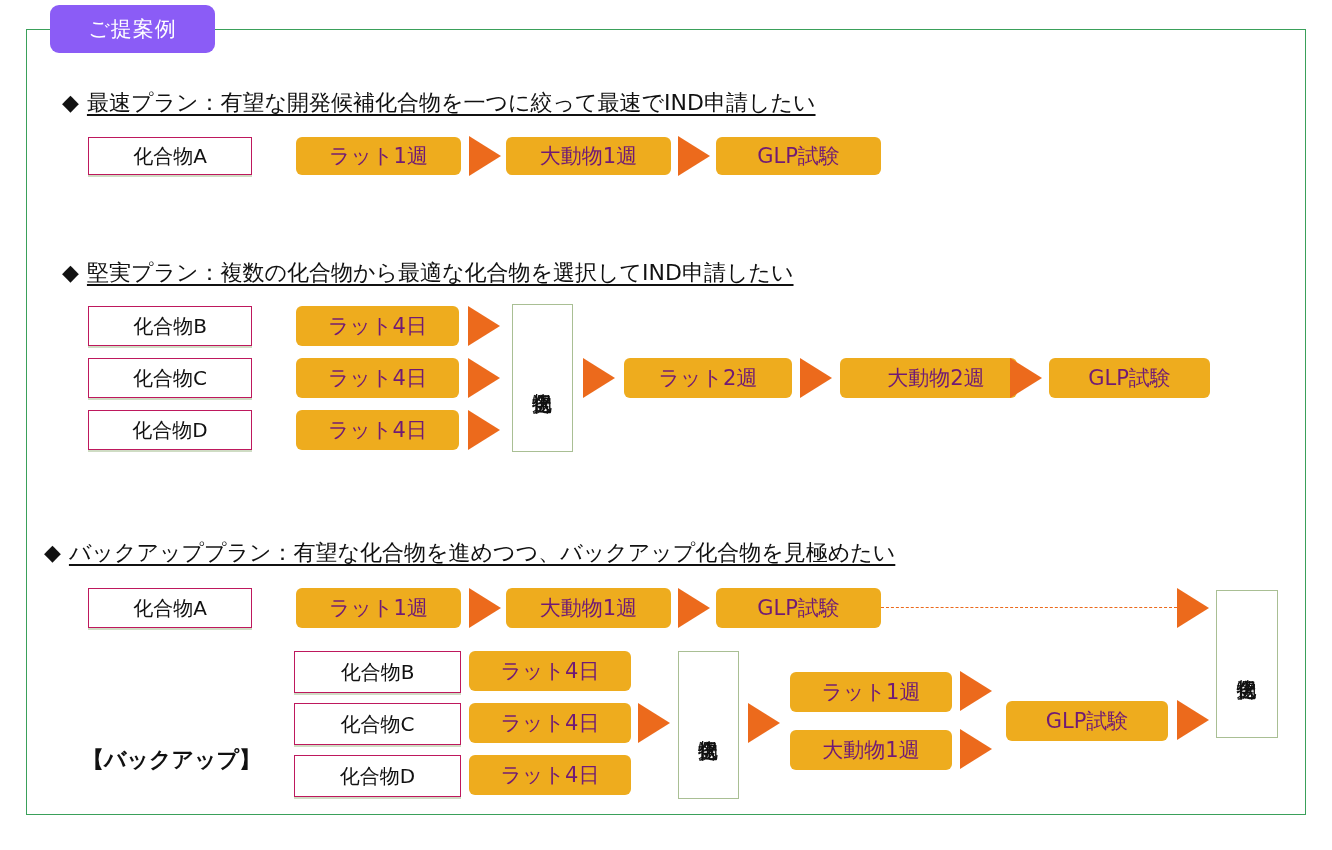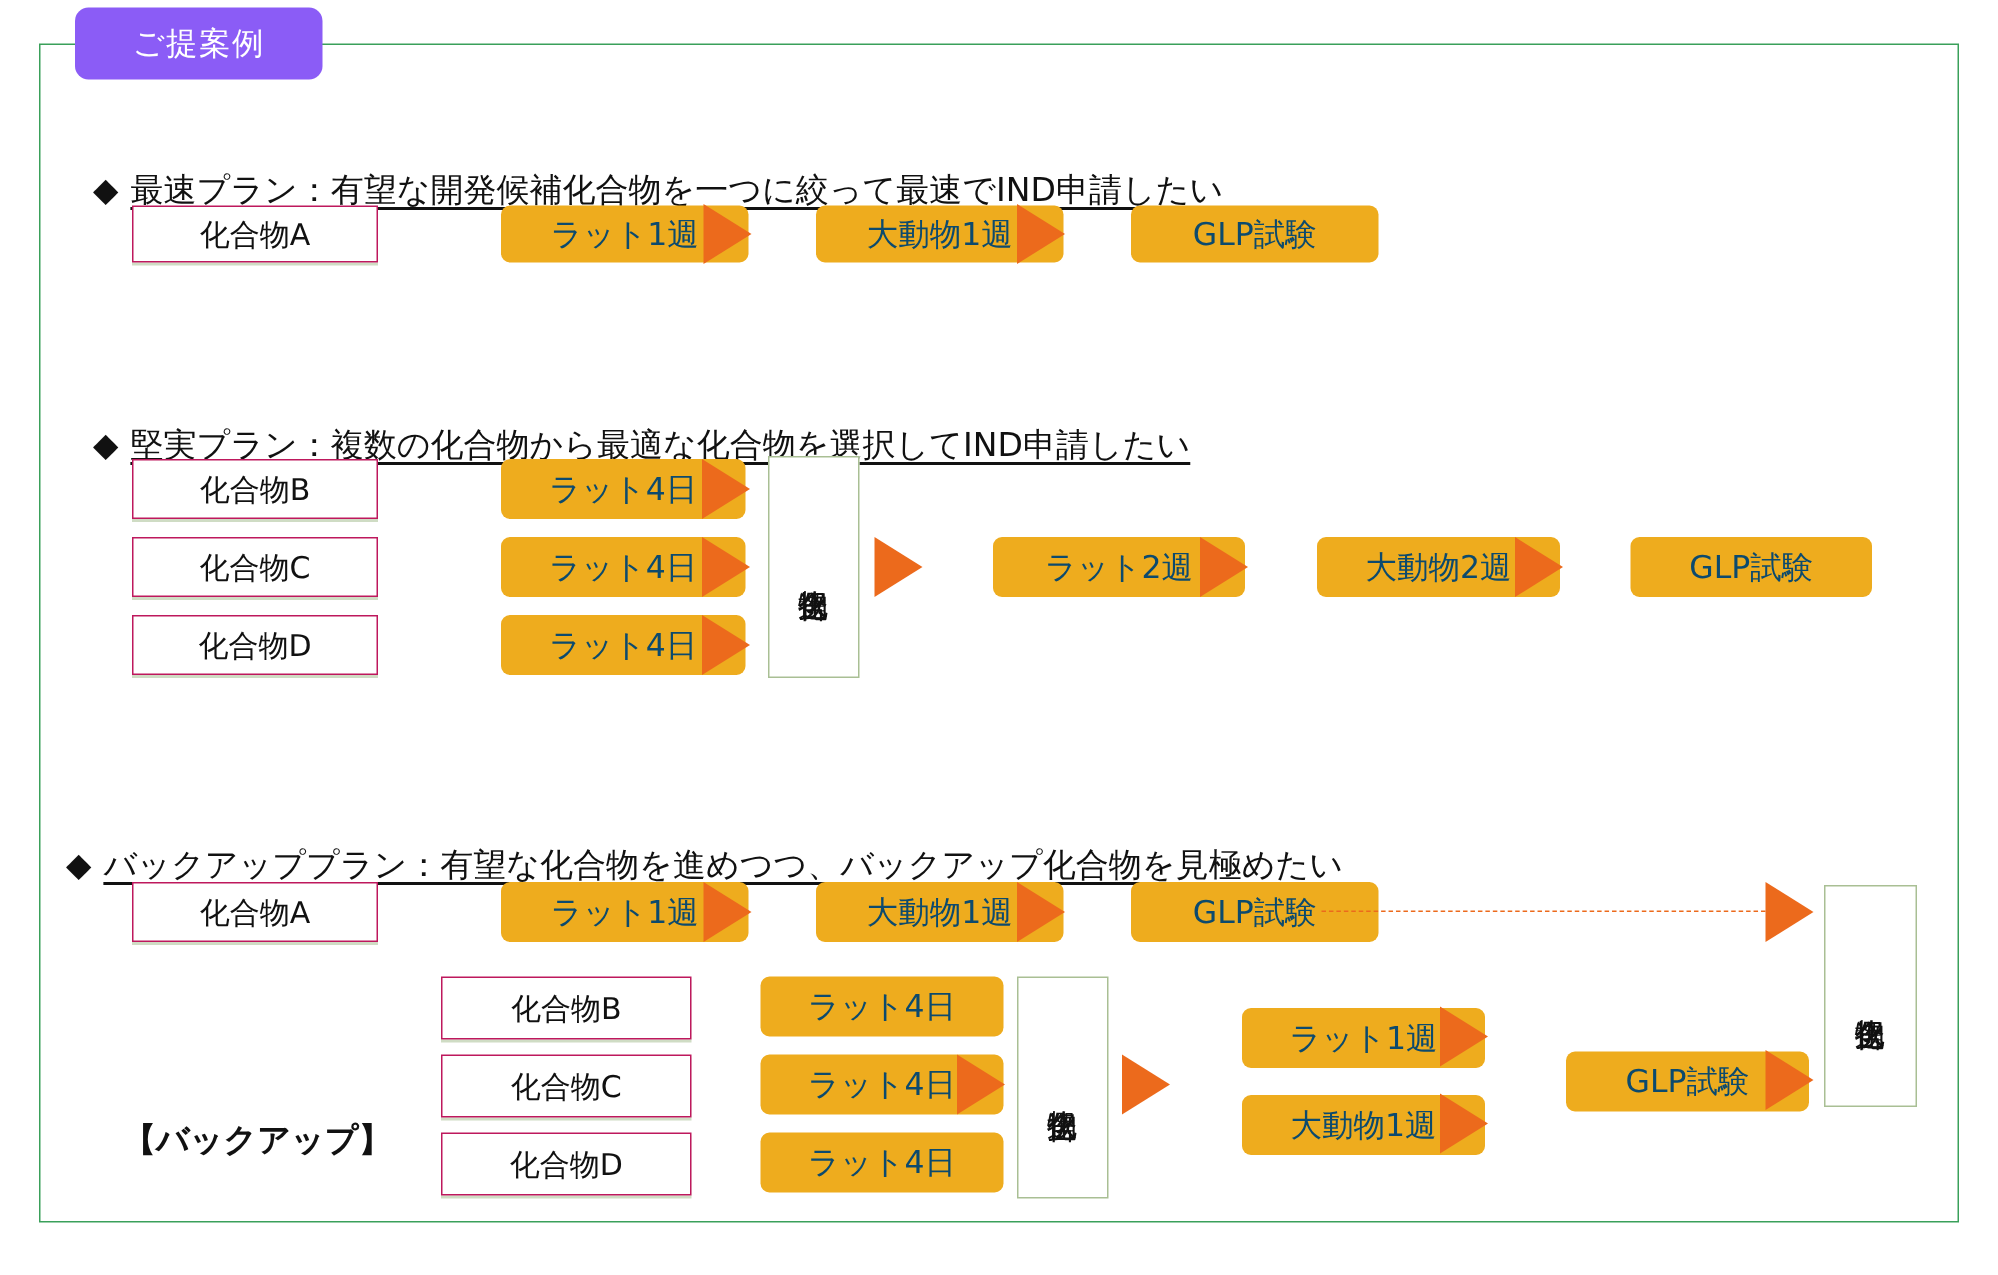--- a/index.html
+++ b/index.html
@@ -3,28 +3,28 @@
 <meta charset="utf-8">
 <style>
   html, body { margin:0; padding:0; background:#ffffff; }
   body { width:1332px; height:850px; position:relative; overflow:hidden;
          font-family:"DejaVu Sans", "Liberation Sans", sans-serif; color:#1a1a1a; }
   .frame { position:absolute; left:26px; top:29px; width:1280px; height:786px;
            border:1px solid #3aa05a; box-sizing:border-box; }
   .badge { position:absolute; left:50px; top:5px; width:165px; height:48px;
            background:#8b5cf6; border-radius:9px; color:#fff; font-size:21px;
            display:flex; align-items:center; justify-content:center; letter-spacing:1px; }
-  .heading { position:absolute; font-size:22px; color:#111; white-space:nowrap;margin-top:24px; }
+  .heading { position:absolute; font-size:22px; color:#111; white-space:nowrap; }
   .heading .dia { display:inline-block; margin-right:8px; }
   .heading .txt { text-decoration:underline; text-underline-offset:4px; }
   .wbox { position:absolute; background:#fff; border:1px solid #be185d;
           box-shadow:0 2px 0 #cfdcc4; box-sizing:border-box; font-size:20px;
           display:flex; align-items:center; justify-content:center; color:#111; }
-  .obox { position:absolute; background:#eeac1e; border-radius:6px; color:#0c4a6e;
-          font-size:21px; display:flex; align-items:center; justify-content:center;margin-left:38px; }
+  .obox { position:absolute; background:#eeac1e; border-radius:6px; color:#701a75;
+          font-size:21px; display:flex; align-items:center; justify-content:center; }
   .vbox { position:absolute; background:#fff; border:1px solid #a9bf94;
           box-sizing:border-box; font-size:20px; color:#111;
           display:flex; flex-direction:column; align-items:center; justify-content:center;
           line-height:24px; writing-mode:vertical-rl; text-orientation:upright; letter-spacing:0px; }
   .arrow { position:absolute; width:0; height:0; border-top:20px solid transparent;
            border-bottom:20px solid transparent; border-left:32px solid #ec6a1c; }
   .dash { position:absolute; height:0; border-top:1.5px dashed #ec6a1c; }
   .label { position:absolute; font-size:22px; color:#111; white-space:nowrap; }
 </style>
 </head>
@@ -52,21 +52,21 @@
 <div class="obox" style="left:296px; top:306px; width:163px; height:40px;">ラット4日</div>
 <div class="obox" style="left:296px; top:358px; width:163px; height:40px;">ラット4日</div>
 <div class="obox" style="left:296px; top:410px; width:163px; height:40px;">ラット4日</div>
 <div class="arrow" style="left:468px; top:306px;"></div>
 <div class="arrow" style="left:468px; top:358px;"></div>
 <div class="arrow" style="left:468px; top:410px;"></div>
 <div class="vbox" style="left:512px; top:304px; width:61px; height:148px;">化合物選択</div>
 <div class="arrow" style="left:583px; top:358px;"></div>
 <div class="obox" style="left:624px; top:358px; width:168px; height:40px;">ラット2週</div>
 <div class="arrow" style="left:800px; top:358px;"></div>
-<div class="obox" style="left:840px; top:358px; width:162px; height:40px;">大動物2週</div>
+<div class="obox" style="left:840px; top:358px; width:162px; height:40px;padding-left:15px;">大動物2週</div>
 <div class="arrow" style="left:1010px; top:358px;"></div>
 <div class="obox" style="left:1049px; top:358px; width:161px; height:40px;">GLP試験</div>
 
 <div class="heading" style="left:44px; top:538px;">
   <span class="dia">◆</span><span class="txt">バックアッププラン：有望な化合物を進めつつ、バックアップ化合物を見極めたい</span>
 </div>
 <div class="wbox" style="left:88px; top:588px; width:164px; height:40px;">化合物A</div>
 <div class="obox" style="left:296px; top:588px; width:165px; height:40px;">ラット1週</div>
 <div class="arrow" style="left:469px; top:588px;"></div>
 <div class="obox" style="left:506px; top:588px; width:165px; height:40px;">大動物1週</div>

